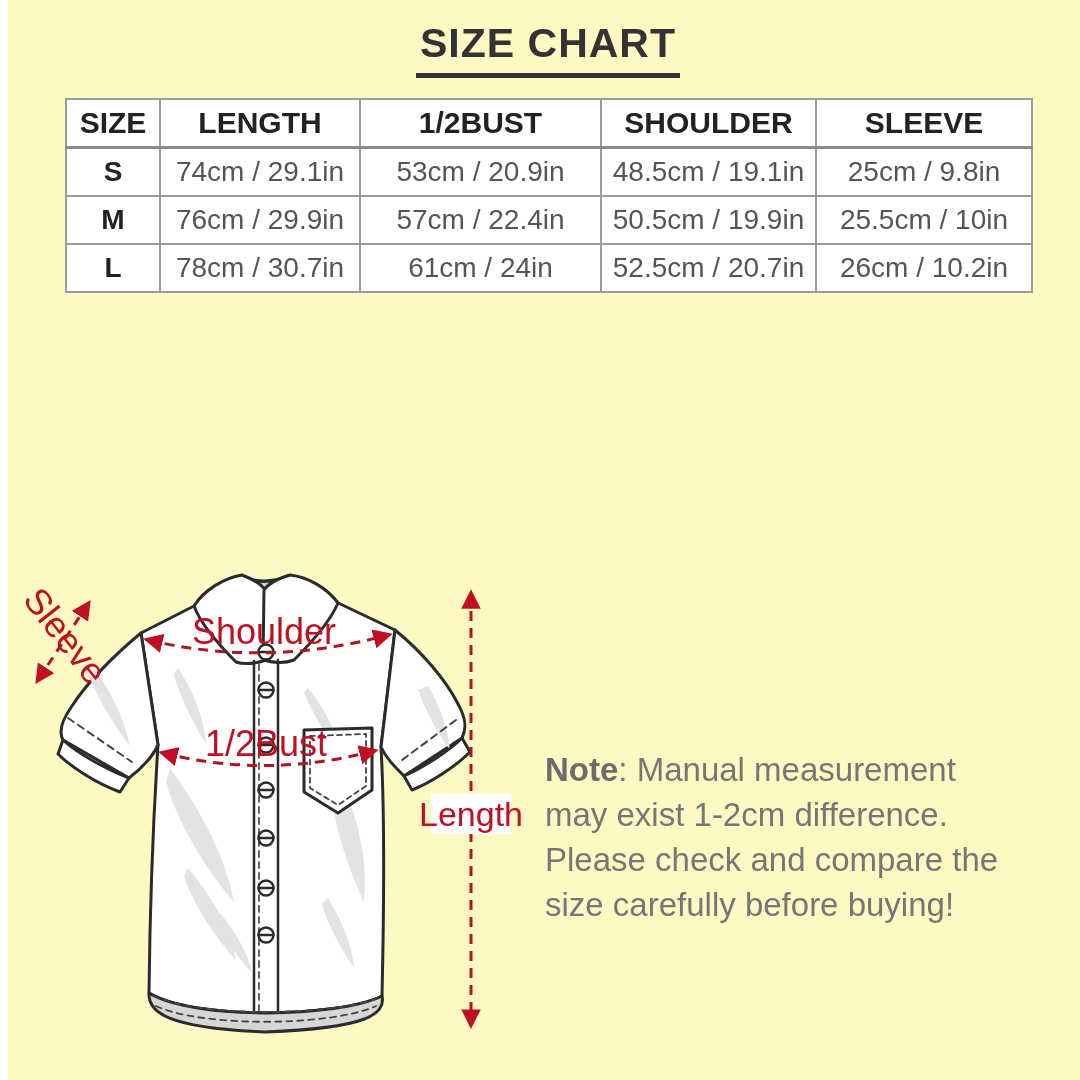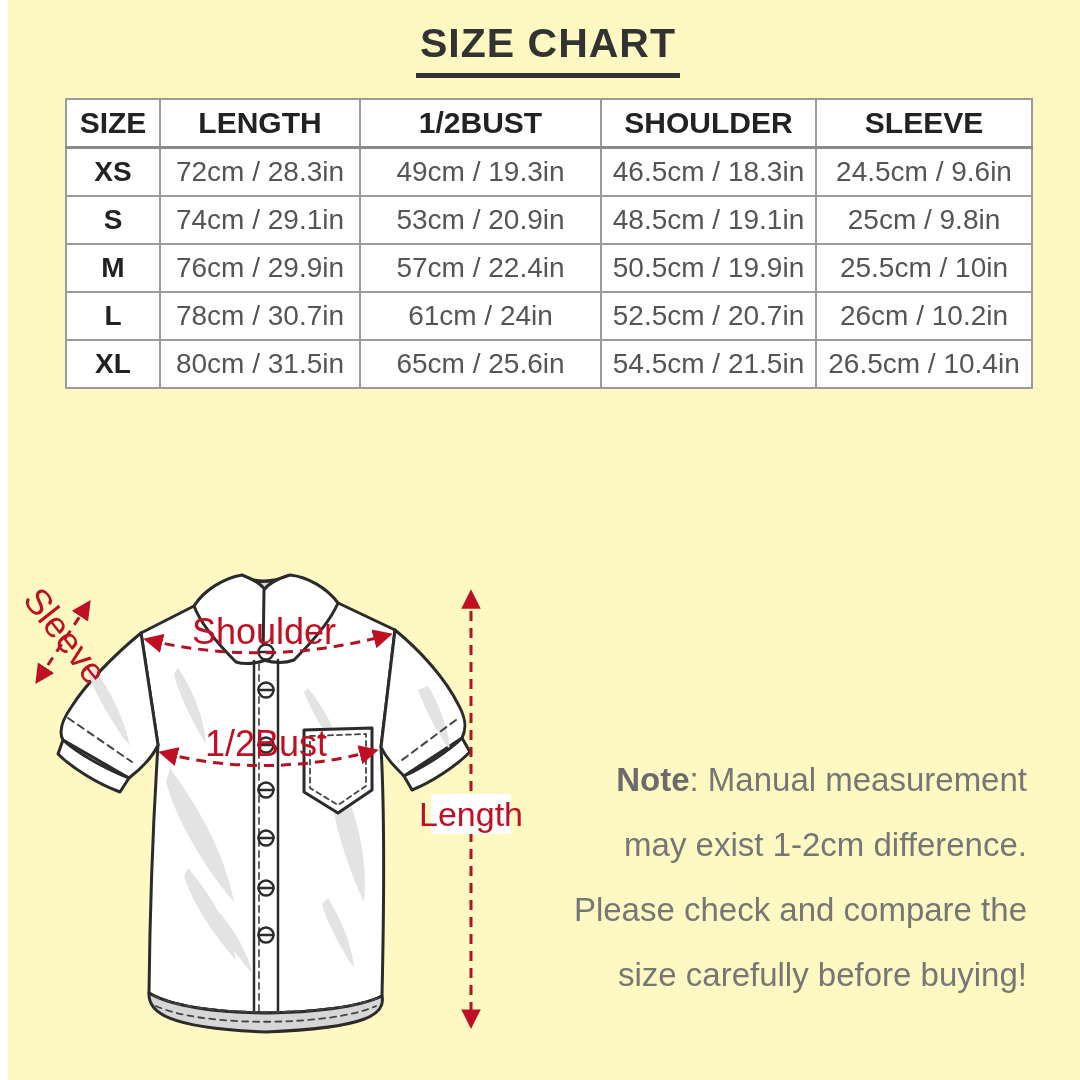--- a/index.html
+++ b/index.html
@@ -31,21 +31,21 @@
   col.c-size{width:94px;}
   col.c-length{width:200px;}
   col.c-bust{width:241px;}
   col.c-shoulder{width:215px;}
   col.c-sleeve{width:216px;}
   
   .diagram{position:absolute;left:0;top:568px;width:520px;height:505px;}
   
   .note{
     position:absolute;left:537px;top:714px;width:482px;
-    font-size:33px;line-height:65px;color:#767676;text-align:right;
+    font-size:33px;line-height:45px;color:#767676;
   }
   .note b{color:#6b6b6b;font-weight:bold;}
 </style>
 </head>
 <body>
 
 <div class="page">
 
   <div class="title-wrap">
     <span class="title">SIZE CHART</span>
@@ -63,53 +63,39 @@
       <tr id="head-row">
           <th>SIZE</th>
           <th>LENGTH</th>
           <th>1/2BUST</th>
           <th>SHOULDER</th>
           <th>SLEEVE</th>
         </tr>
     </thead>
     <tbody id="table-body">
         <tr>
-          <th>XS</th>
-          <td>72cm / 28.3in</td>
-          <td>49cm / 19.3in</td>
-          <td>46.5cm / 18.3in</td>
-          <td>24.5cm / 9.6in</td>
-        </tr>
-        <tr>
           <th>S</th>
           <td>74cm / 29.1in</td>
           <td>53cm / 20.9in</td>
           <td>48.5cm / 19.1in</td>
           <td>25cm / 9.8in</td>
         </tr>
         <tr>
           <th>M</th>
           <td>76cm / 29.9in</td>
           <td>57cm / 22.4in</td>
           <td>50.5cm / 19.9in</td>
           <td>25.5cm / 10in</td>
         </tr>
         <tr>
           <th>L</th>
           <td>78cm / 30.7in</td>
           <td>61cm / 24in</td>
           <td>52.5cm / 20.7in</td>
           <td>26cm / 10.2in</td>
-        </tr>
-        <tr>
-          <th>XL</th>
-          <td>80cm / 31.5in</td>
-          <td>65cm / 25.6in</td>
-          <td>54.5cm / 21.5in</td>
-          <td>26.5cm / 10.4in</td>
         </tr>
       </tbody>
   </table>
 
   <svg class="diagram" viewBox="0 0 520 505" xmlns="http://www.w3.org/2000/svg">
     <defs>
       <marker id="arrR" viewBox="0 0 10 10" refX="7.5" refY="5" markerWidth="6.5" markerHeight="6.5" orient="auto-start-reverse">
         <path d="M0,0 L10,5 L0,10 Z" fill="#c00f23"></path>
       </marker>
     </defs>

